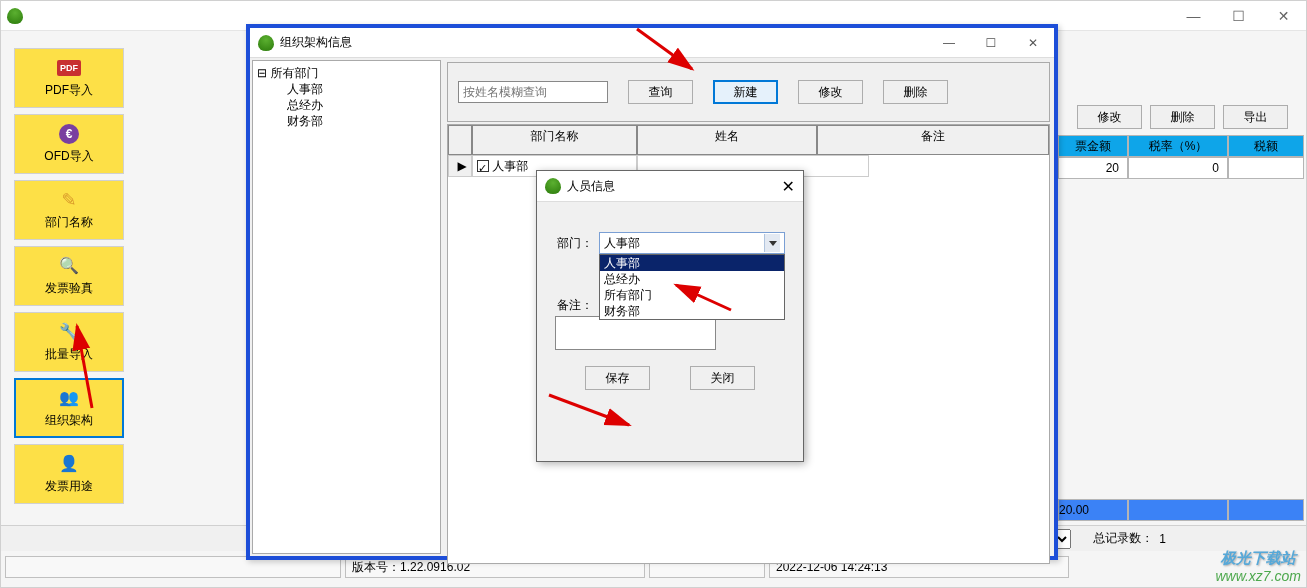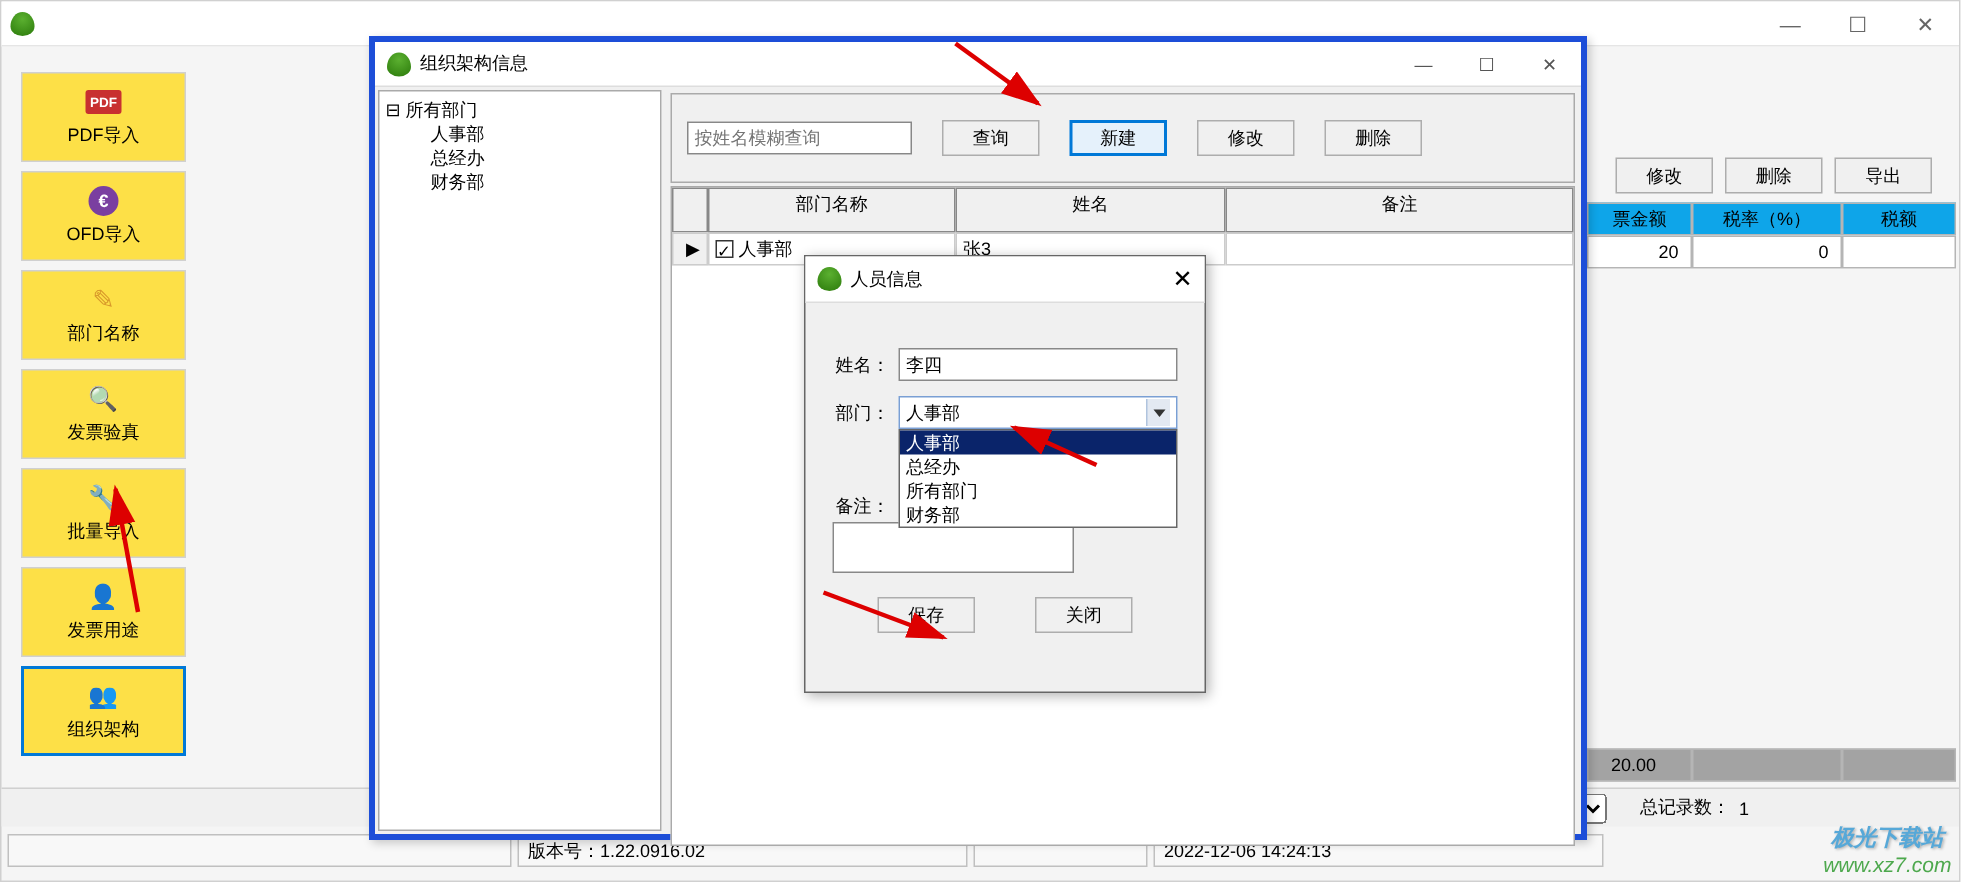--- a/index.html
+++ b/index.html
@@ -27,21 +27,21 @@
 .gbtn { min-width: 65px; height: 24px; background: #f0f0f0; border: 1px solid #adadad; cursor: pointer; padding: 0 10px; }
 .gbtn.highlight { border: 2px solid #0078d7; background:#e5f1fb; }
 
 .grid { position: absolute; right: 0; top: 134px; width: 248px; }
 .grid-hdr { display: flex; }
 .grid-hdr div { background: #0ea5e9; border: 1px solid #b5b5b5; height: 22px; line-height: 20px; text-align: center; }
 .grid-row { display: flex; }
 .grid-row div { background: #fff; border: 1px solid #b5b5b5; height: 22px; line-height: 20px; text-align: right; padding-right: 8px; }
 
 .totals-row { position: absolute; right: 0; bottom: 66px; width: 248px; height: 22px; display: flex; }
-.totals-row div { background:#a3a3a3; border:1px solid #b5b5b5; height:22px; line-height:20px; text-align:center; padding-right:8px; }
+.totals-row div { background:#3b82f6; border:1px solid #b5b5b5; height:22px; line-height:20px; text-align:left; padding-right:8px; }
 
 .bottom-bar { position: absolute; left: 0; bottom: 36px; right: 0; height: 26px; background:#f0f0f0; border-top:1px solid #d0d0d0; display:flex; align-items:center; justify-content:flex-end; padding-right: 140px; gap:6px; }
 .bottom-bar select { width:50px; height:20px; }
 
 .statusbar { position: absolute; left: 0; bottom: 8px; right: 0; height: 24px; display:flex; align-items:center; }
 .status-cell { border:1px solid #c0c0c0; background:#f8f8f8; height:22px; line-height:20px; padding: 0 6px; margin-left:4px; }
 
 
 .org-dialog { position:absolute; left:246px; top:24px; width:812px; height:536px; background:#f0f0f0; border:4px solid #1d4ed8; box-shadow: 2px 2px 6px rgba(0,0,0,0.2); }
 .org-title { height:30px; background:#fff; display:flex; align-items:center; justify-content:space-between; border-bottom:1px solid #ddd; padding-left:8px; }
@@ -123,27 +123,27 @@
         <span>部门名称</span>
       </div>
       <div class="side-btn">
         <div class="ico search-ico"></div>
         <span>发票验真</span>
       </div>
       <div class="side-btn">
         <div class="ico wrench-ico"></div>
         <span>批量导入</span>
       </div>
-      <div class="side-btn">
-        <div class="ico person-blue-ico"></div>
-        <span>发票用途</span>
-      </div>
       <div class="side-btn selected">
         <div class="ico person-ico"></div>
         <span>组织架构</span>
+      </div>
+      <div class="side-btn">
+        <div class="ico person-blue-ico"></div>
+        <span>发票用途</span>
       </div>
     </div>
   </div>
 
   <div class="right-btns">
     <button class="gbtn">修改</button>
     <button class="gbtn">删除</button>
     <button class="gbtn">导出</button>
   </div>
 
@@ -220,41 +220,36 @@
           <div style="width:165px;">部门名称</div>
           <div style="width:180px;">姓名</div>
           <div style="width:232px;">备注</div>
         </div>
         <div class="org-row">
           <div class="row-ico">▶</div>
           <div style="width:165px;">
             <span class="checkbox checked"></span>
             <span>人事部</span>
           </div>
-          <div style="width:180px;">张3</div>
           <div style="width:232px;"></div>
         </div>
       </div>
     </div>
   </div>
 </div>
 
 <div class="person-dialog">
   <div class="person-title">
     <div style="display:flex;align-items:center;gap:6px;">
       <span class="titlebar-icon"></span>
       <span>人员信息</span>
     </div>
     <span class="x">✕</span>
   </div>
   <div class="person-body">
-    <div class="prow">
-      <label>姓名：</label>
-      <input type="text" value="李四" style="">
-    </div>
     <div class="prow">
       <label>部门：</label>
       <div class="select-wrap">
         <div class="select-disp">
           <span>人事部</span>
           <span class="select-arrow"></span>
         </div>
         <div class="dropdown">
           <div class="sel">人事部</div>
           <div>总经办</div>

